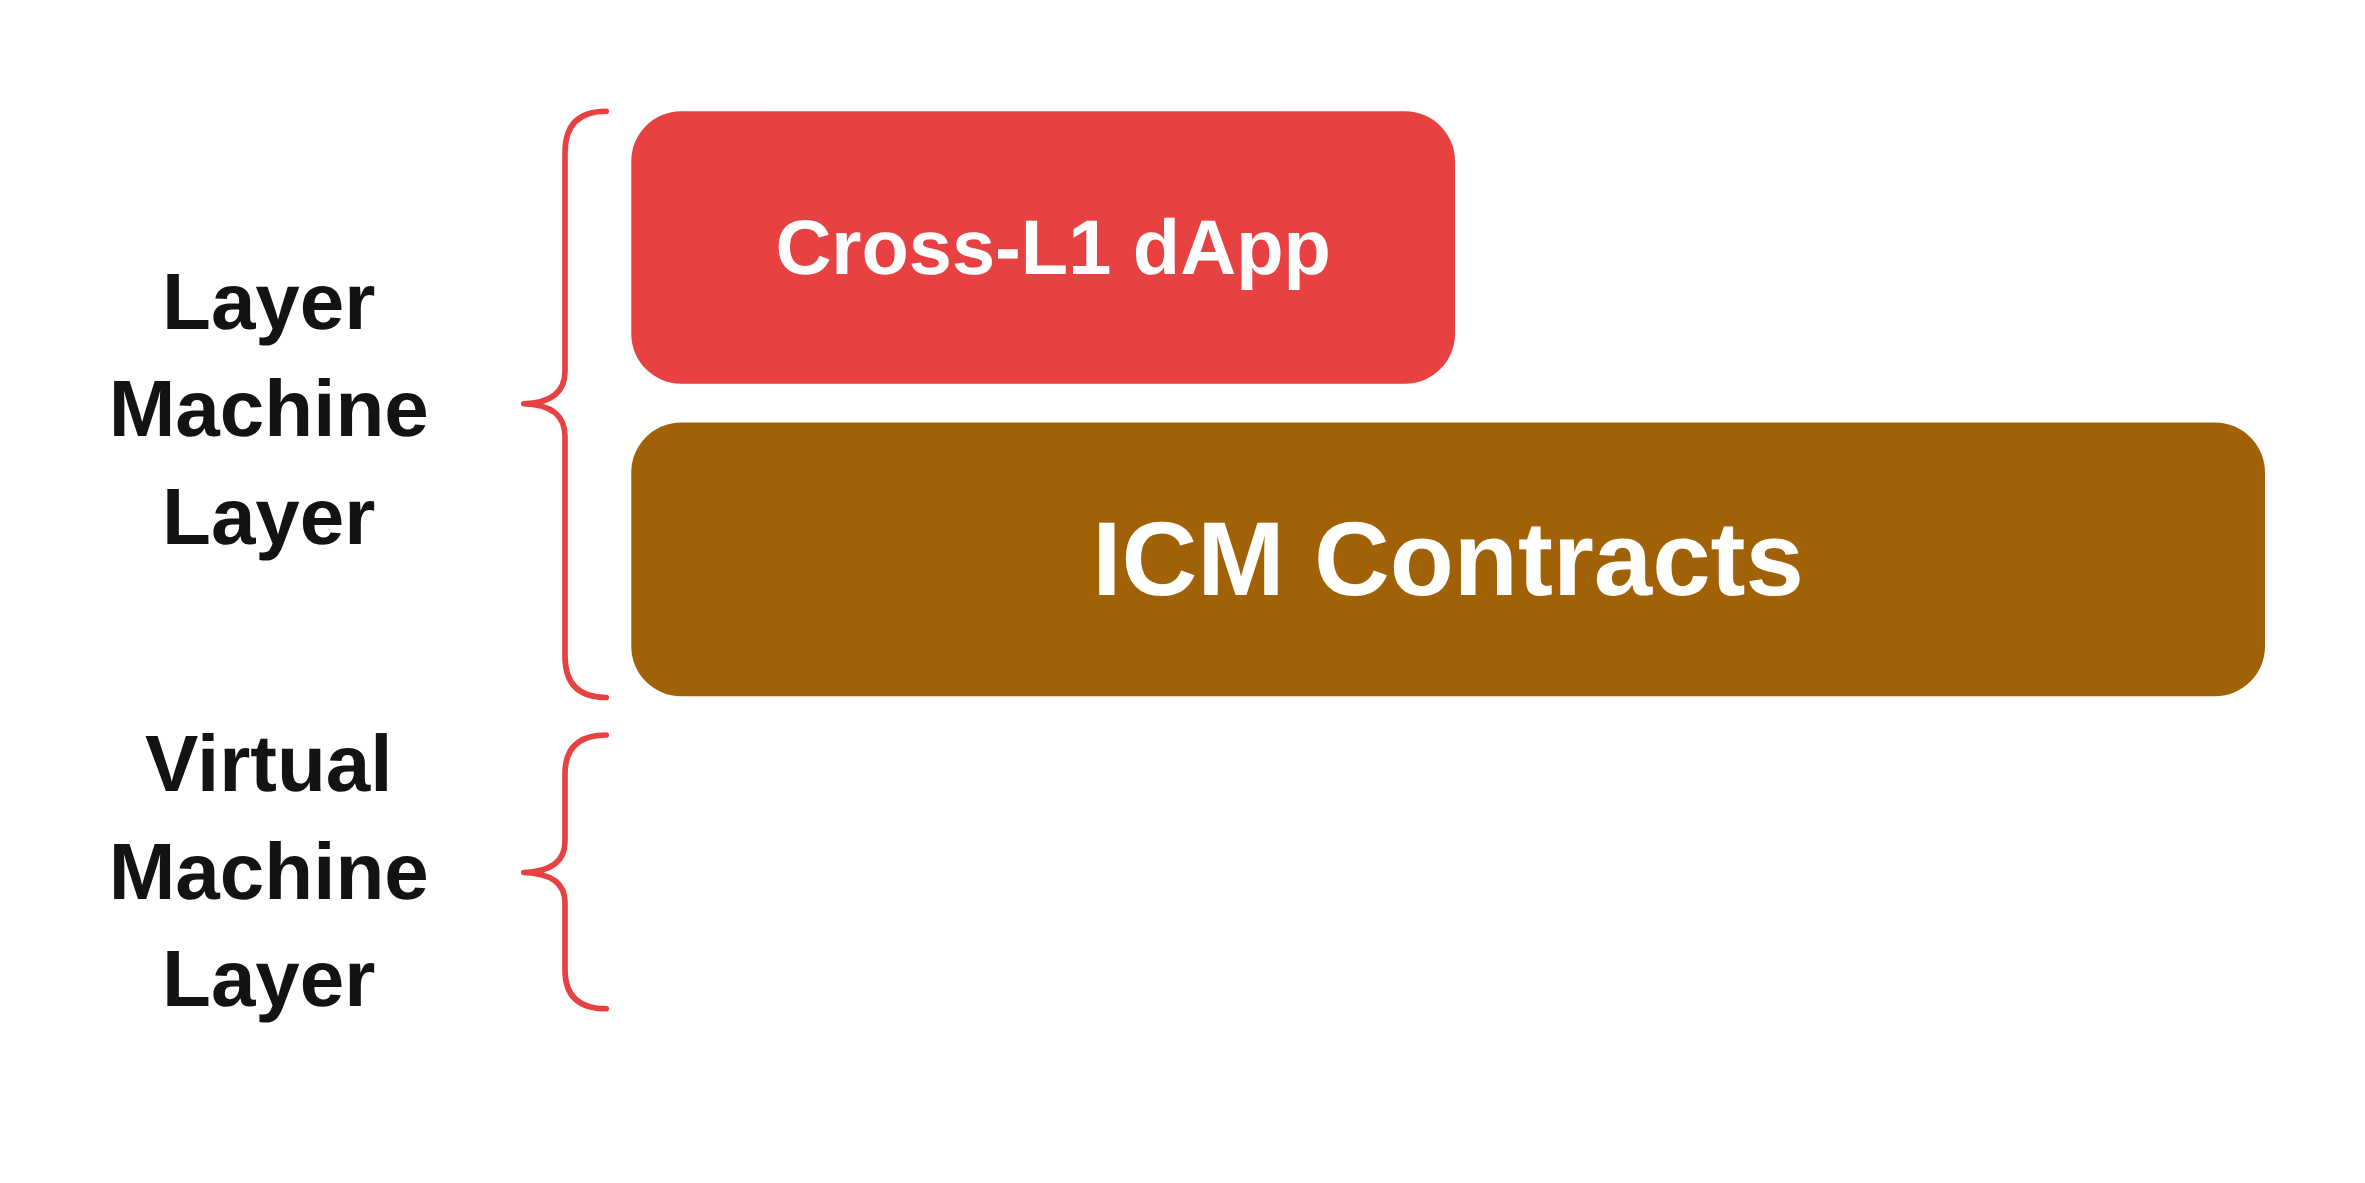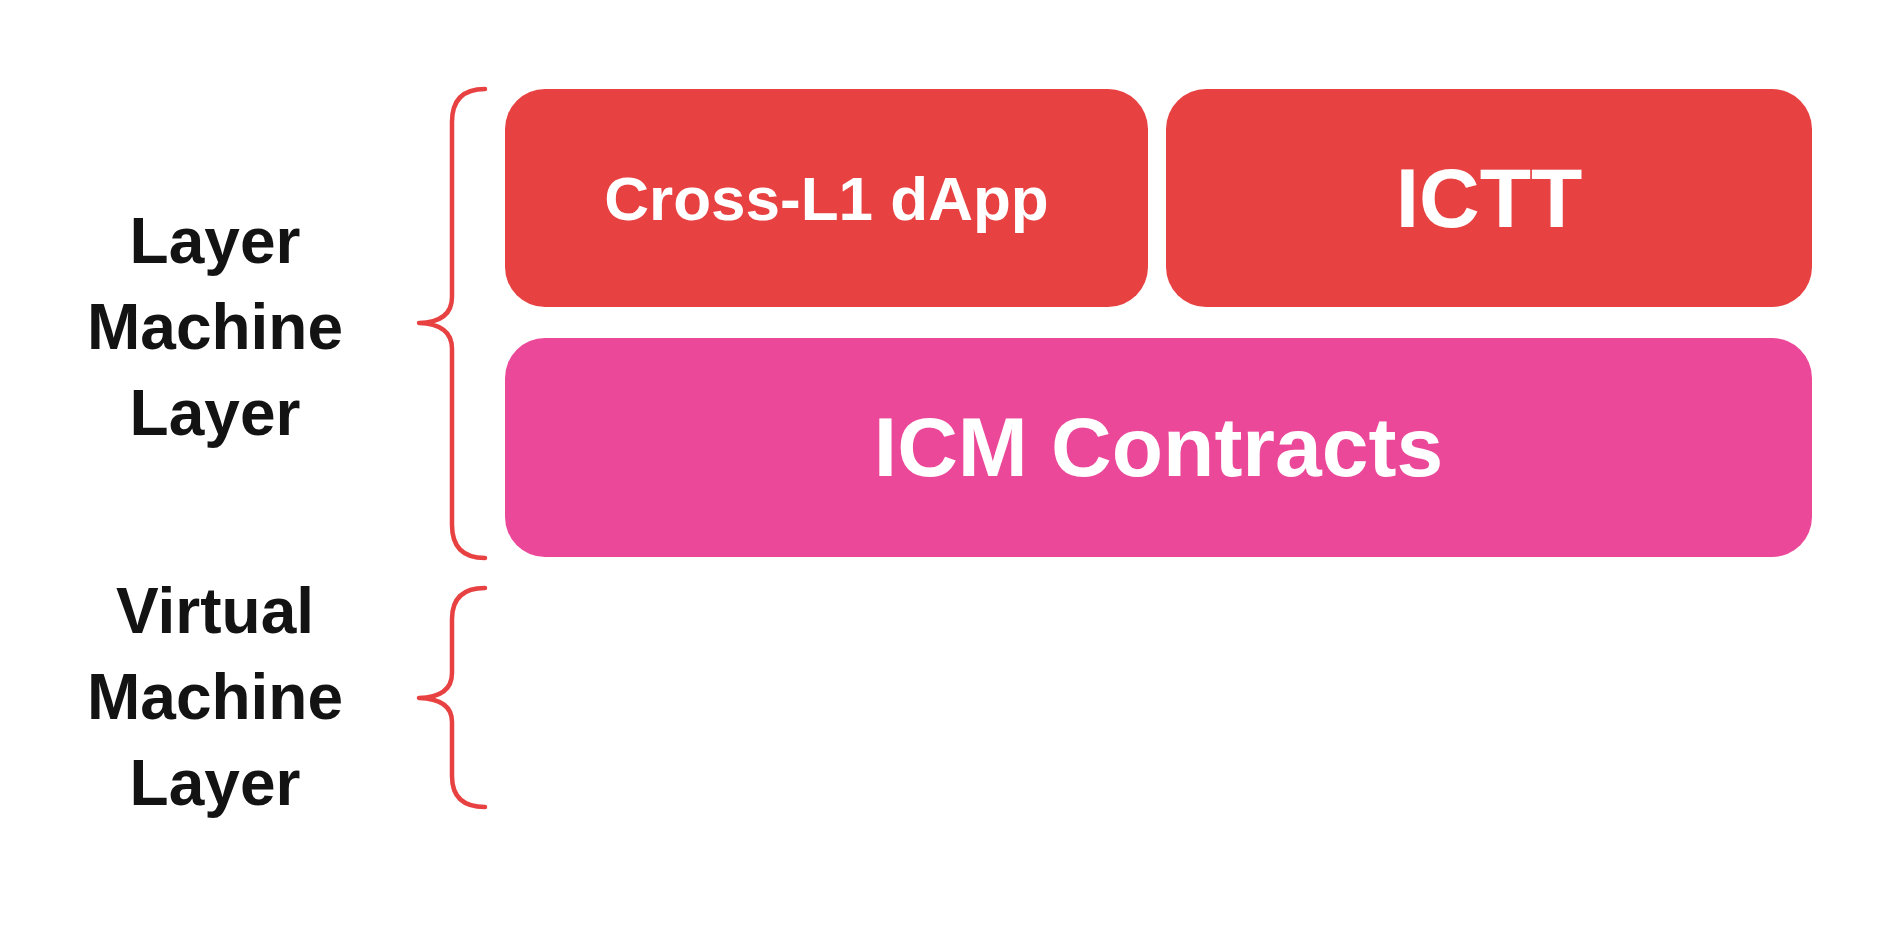--- a/index.html
+++ b/index.html
@@ -105,26 +105,23 @@
              Q 452 558 485 558" style="stroke: rgb(232, 65, 66);"></path>
     <path id="brace-vm" class="brace-path" d="M 485 588
              Q 452 588 452 619
              L 452 673
              Q 452 697 419 698
              Q 452 699 452 722
              L 452 776
              Q 452 807 485 807" style="stroke: rgb(232, 65, 66);"></path>
   </svg>
 
-  <div class="node" id="box-cross" style="background: rgb(232, 65, 66); color: rgb(255, 255, 255);">
+  <div class="node" id="box-cross" style="background: rgb(232, 65, 66); color: rgb(255, 255, 255); padding-left: 16px;">
     <span>Cross-L1 dApp</span>
   </div>
 
-  <div class="node" id="box-ictt" style="background: rgb(232, 65, 66); color: rgb(255, 255, 255);">
-    <span>ICTT</span>
-  </div>
 
-  <div class="node" id="box-icm-contracts" style="background: #ec4899; color: rgb(255, 255, 255); align-items: center;">
+  <div class="node" id="box-icm-contracts" style="background: #a16207; color: rgb(255, 255, 255); align-items: center;">
     <span>ICM Contracts</span>
   </div>
 
 
 </div>
 
 </body></html>

